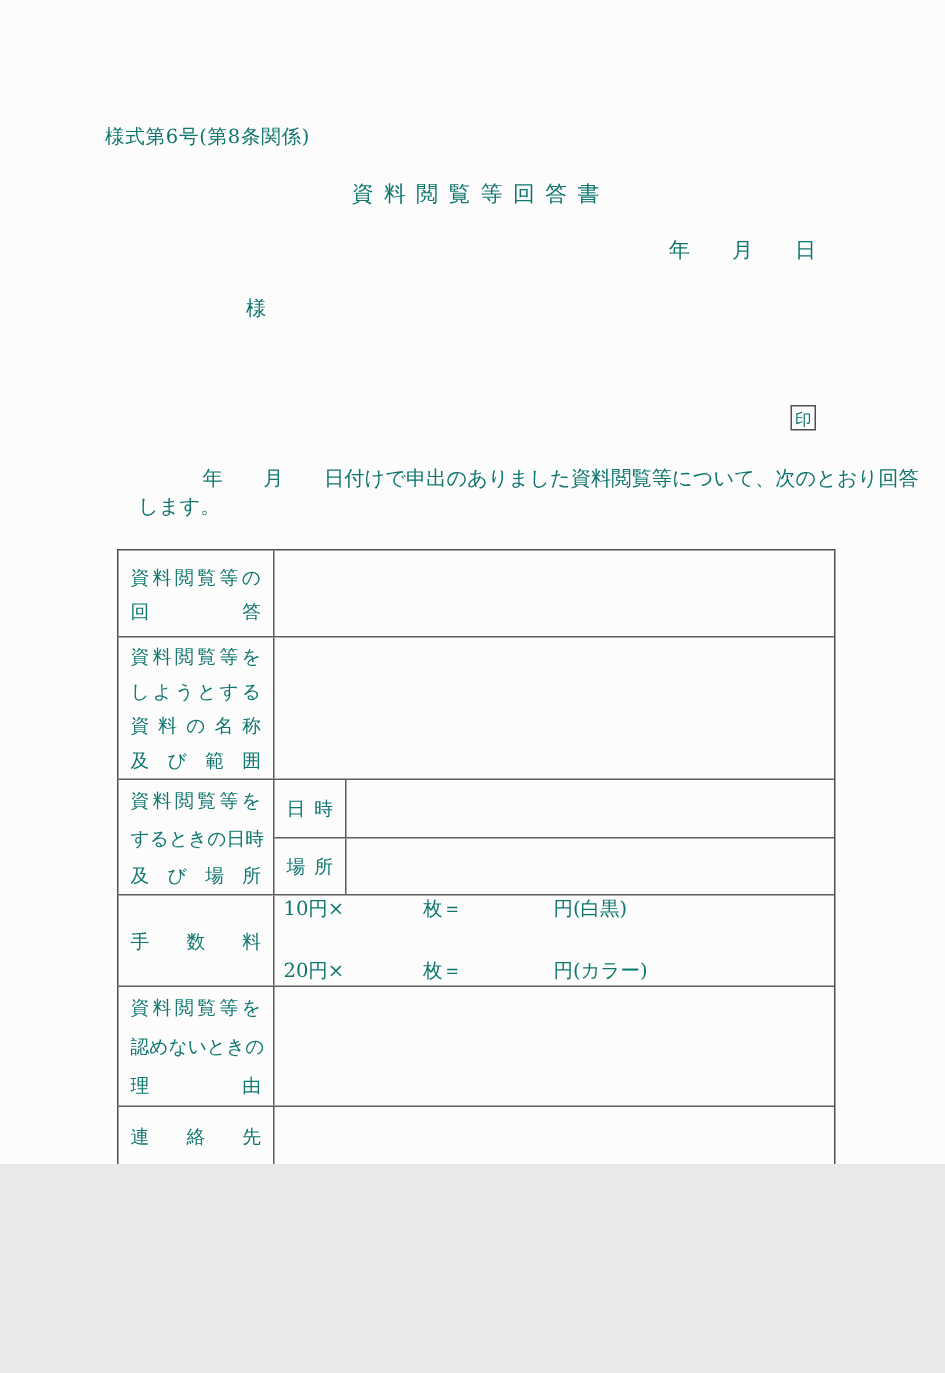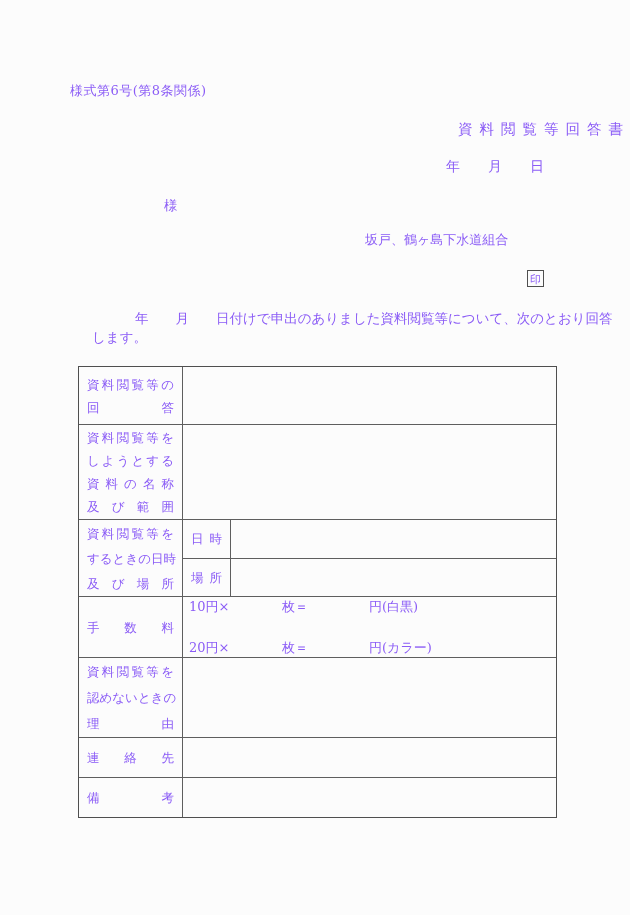--- a/index.html
+++ b/index.html
@@ -1,28 +1,28 @@
 <!DOCTYPE html>
 <html><head>
 <meta charset="utf-8">
 <style>
   html,body{margin:0;padding:0;}
   body{background:#e9e9e9;}
   .page{
     position:relative;
-    width:630px;height:915px;
+    width:630px;height:776px;
     margin:0 auto;
     background:#fcfcfc;
     font-family:"DejaVu Serif","Liberation Serif",serif;
-    color:#8b5cf6;
+    color:#0f766e;
     overflow:hidden;
   }
   .abs{position:absolute;}
   .form-number{left:70px;top:82px;font-size:13px;letter-spacing:0.5px;}
-  .form-title{left:0;right:0;top:120px;text-align:right;font-size:14.5px;letter-spacing:7px;text-indent:11px;}
+  .form-title{left:0;right:0;top:120px;text-align:center;font-size:14.5px;letter-spacing:7px;text-indent:11px;}
   .date-line{right:86px;top:158px;font-size:14px;}
   .addressee{left:164px;top:197px;font-size:13.5px;}
   .sender{left:365px;top:230px;font-size:13px;line-height:19.5px;}
   .chairman{letter-spacing:10px;padding-left:12px;}
   .seal{
     left:527px;top:270px;width:17px;height:17px;
     border:1px solid #4f4f4f;
     font-size:11px;line-height:17px;text-align:center;
     box-sizing:border-box;
   }
@@ -77,21 +77,20 @@
 
   <div class="abs form-number">様式第6号(第8条関係)</div>
 
   <div class="abs form-title">資料閲覧等回答書</div>
 
   <div class="abs date-line">年　　月　　日</div>
 
   <div class="abs addressee">様</div>
 
   <div class="abs sender">
-    <div>坂戸、鶴ヶ島下水道組合</div>
   </div>
 
   <div class="abs seal">印</div>
 
   <div class="abs body-line1">年　　月　　日付けで申出のありました資料閲覧等について、次のとおり回答</div>
   <div class="abs body-line2">します。</div>
 
   <div class="abs rtable">
 
     <div class="trow h58">

